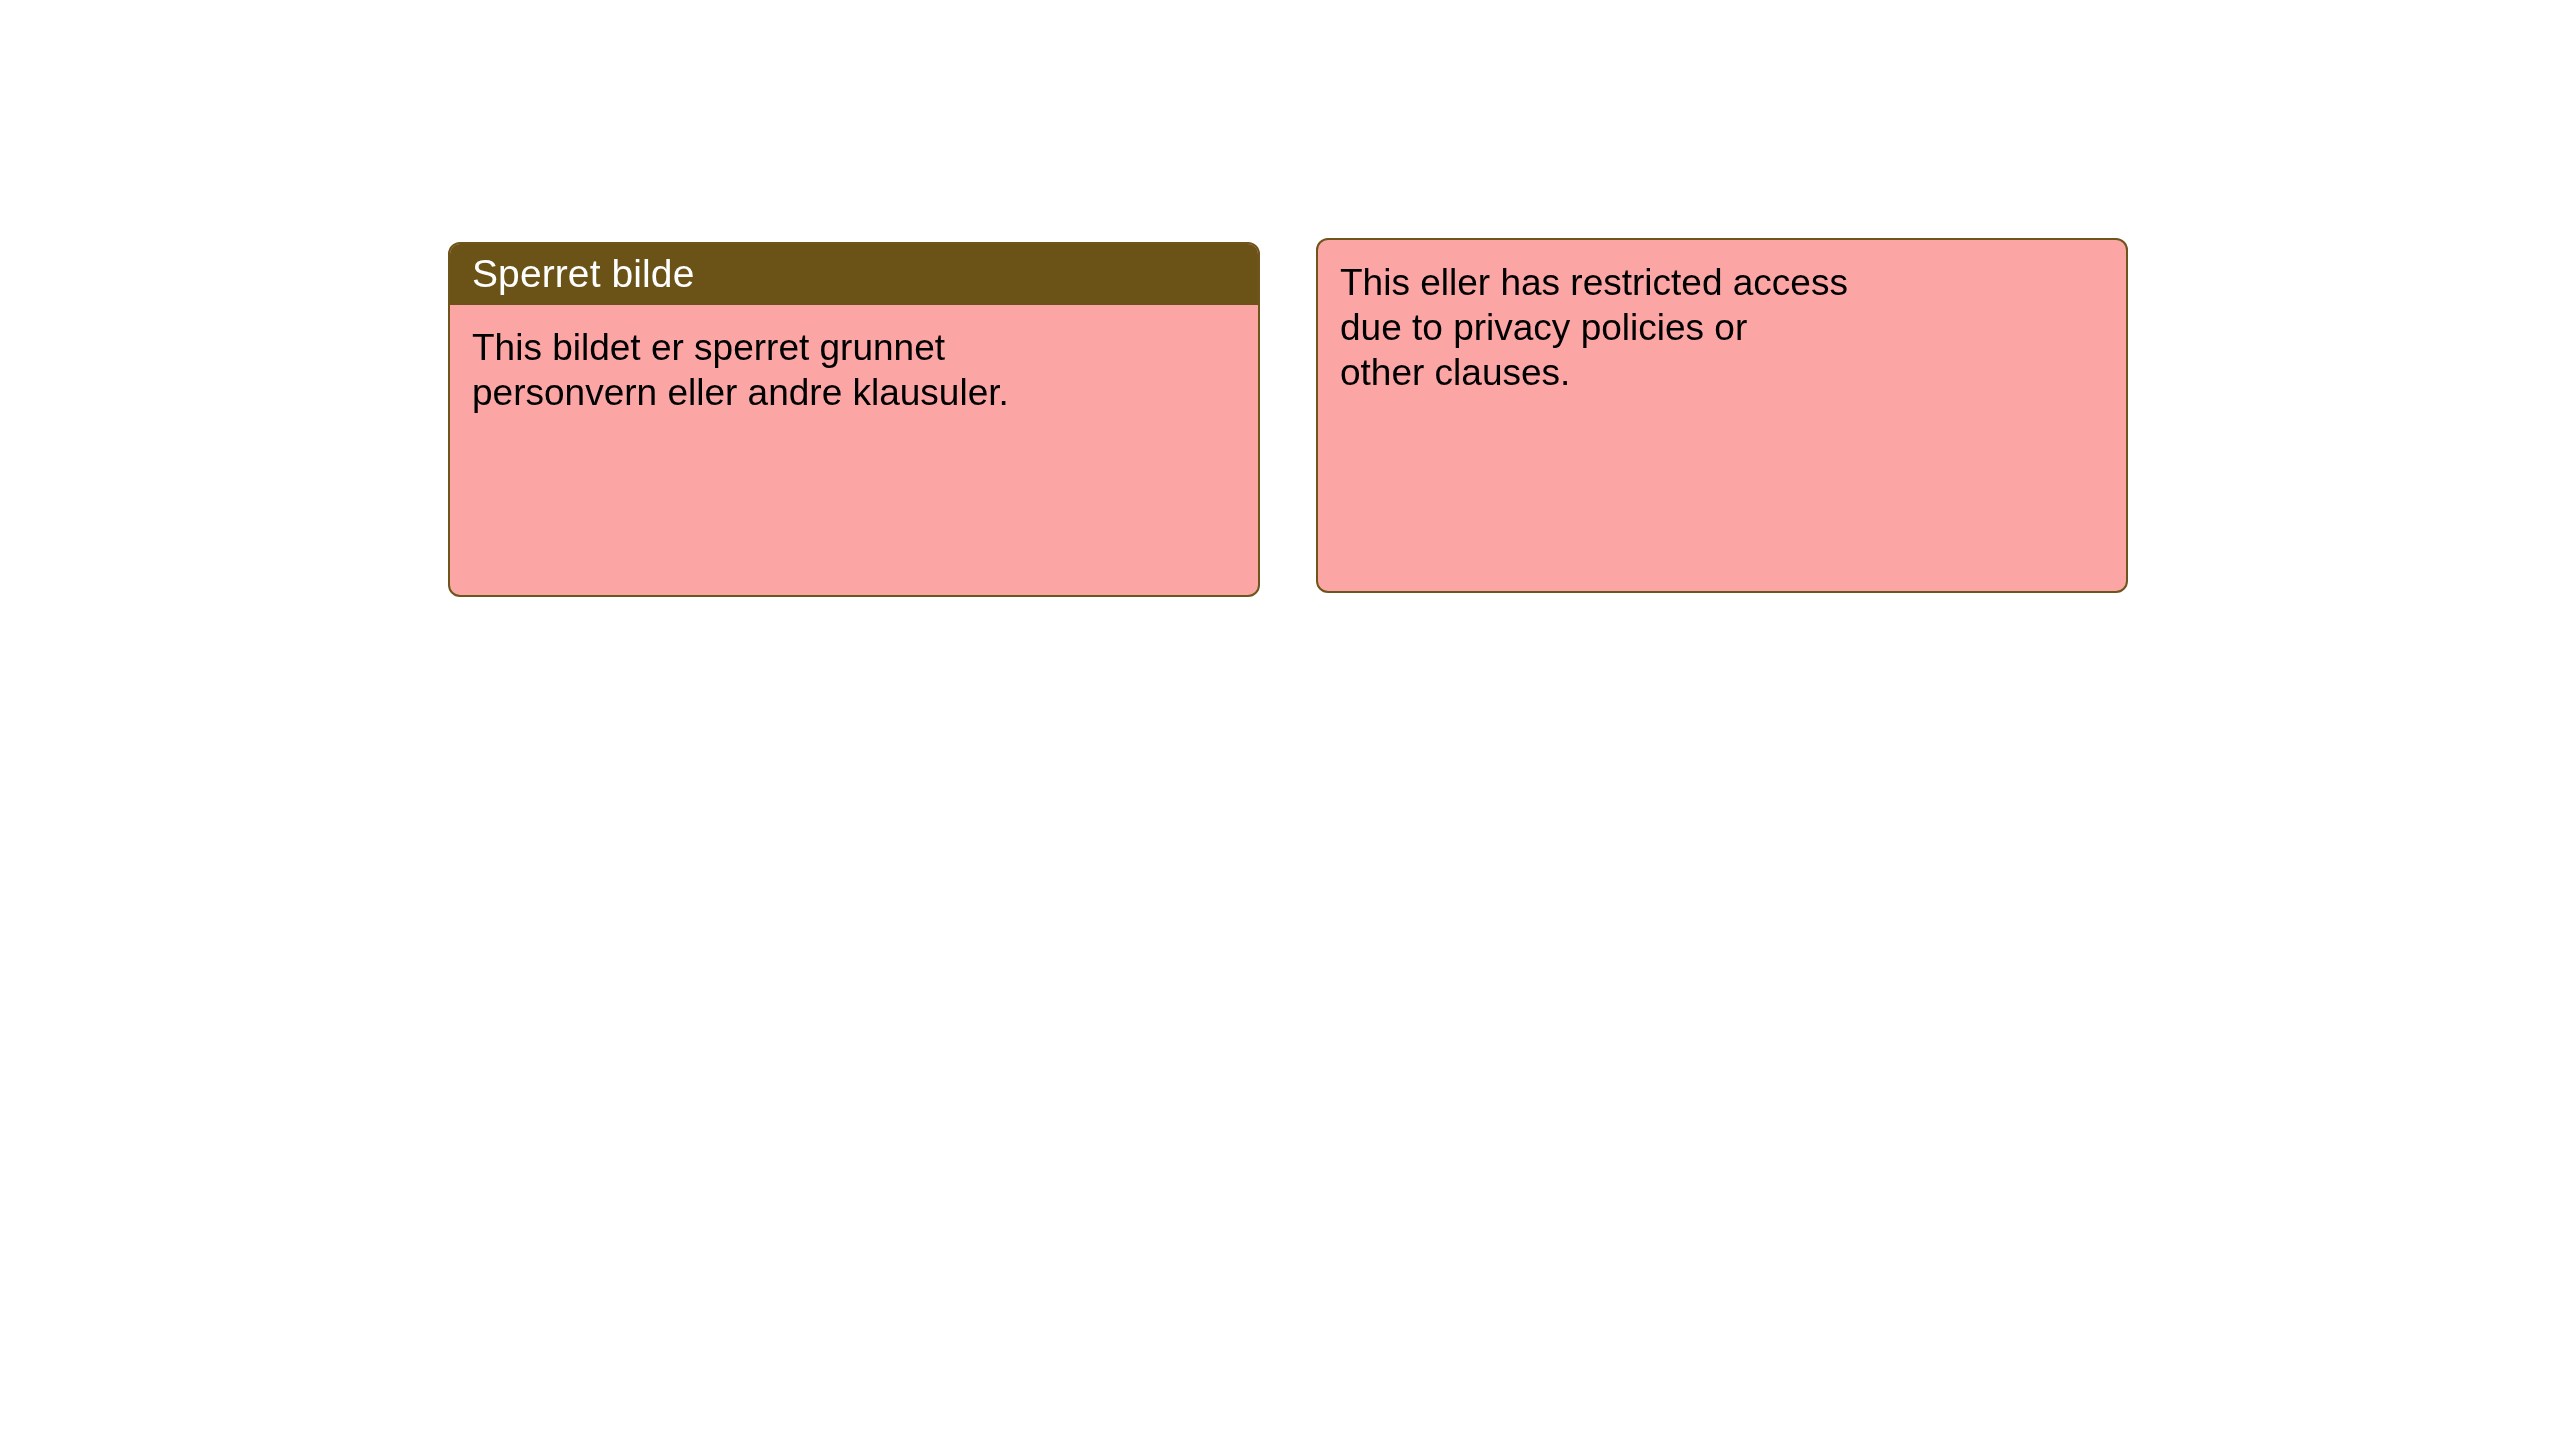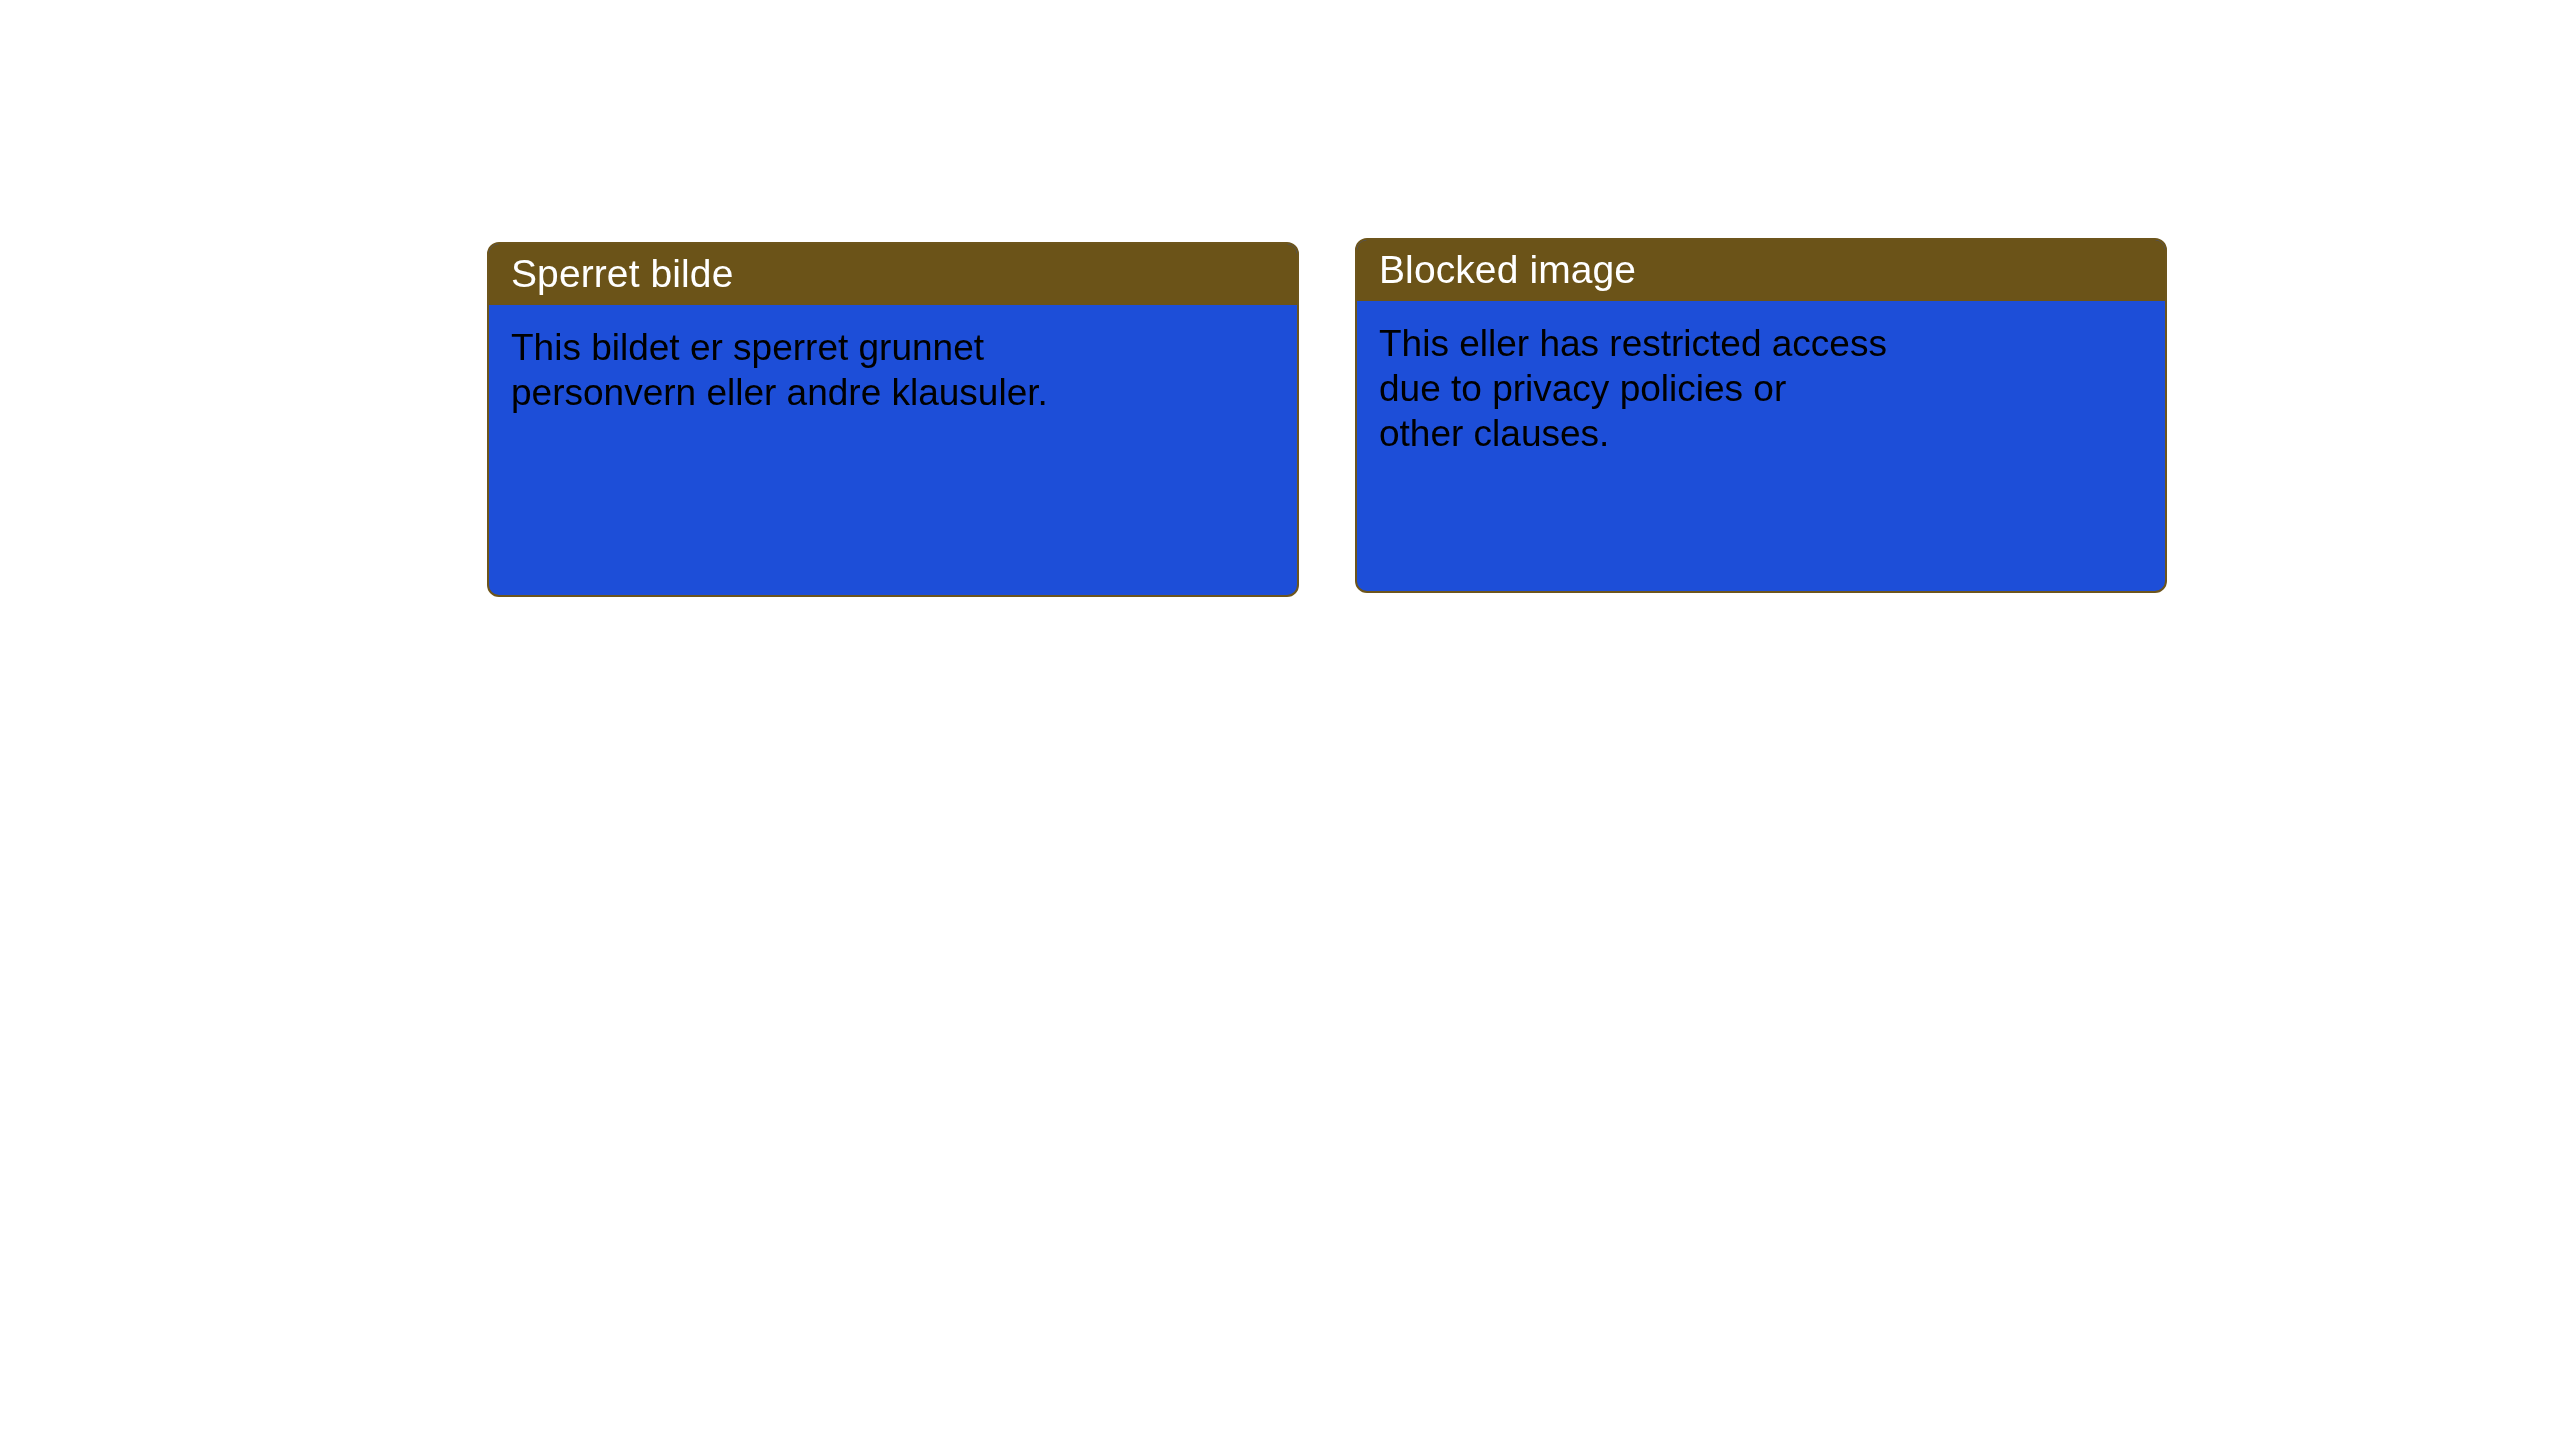--- a/index.html
+++ b/index.html
@@ -18,25 +18,24 @@
   .stage {
     position: relative;
     width: 2560px;
     height: 1440px;
     background: #ffffff;
   }
 
   .notice-card {
     position: absolute;
     box-sizing: border-box;
-    background: #1d4ed8;
+    background: #fca5a5;
     border: 2px solid #6d551c;
     border-radius: 12px;
     overflow: hidden;
-    margin-left: 39px;
   }
 
   .card-header {
     box-sizing: border-box;
     background: #6b5318;
     color: #ffffff;
     padding: 10px 22px 12px 22px;
     font-size: 39px;
     line-height: 1.0;
     font-weight: 400;
@@ -75,19 +74,18 @@
 
 <div class="stage">
 
   <div class="notice-card card-no">
     <div class="card-header">Sperret bilde</div>
     <div class="card-body">This bildet er sperret grunnet
 personvern eller andre klausuler.</div>
   </div>
 
   <div class="notice-card card-en">
-    <div class="card-header">Blocked image</div>
     <div class="card-body">This eller has restricted access
 due to privacy policies or
 other clauses.</div>
   </div>
 
 </div>
 
 </body></html>

